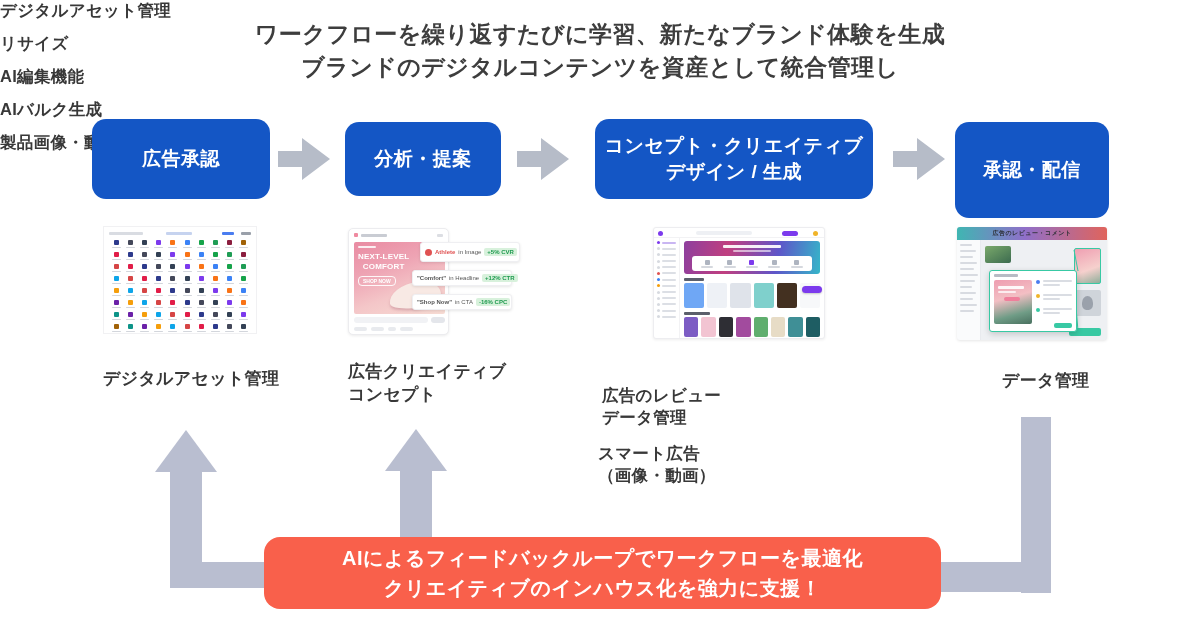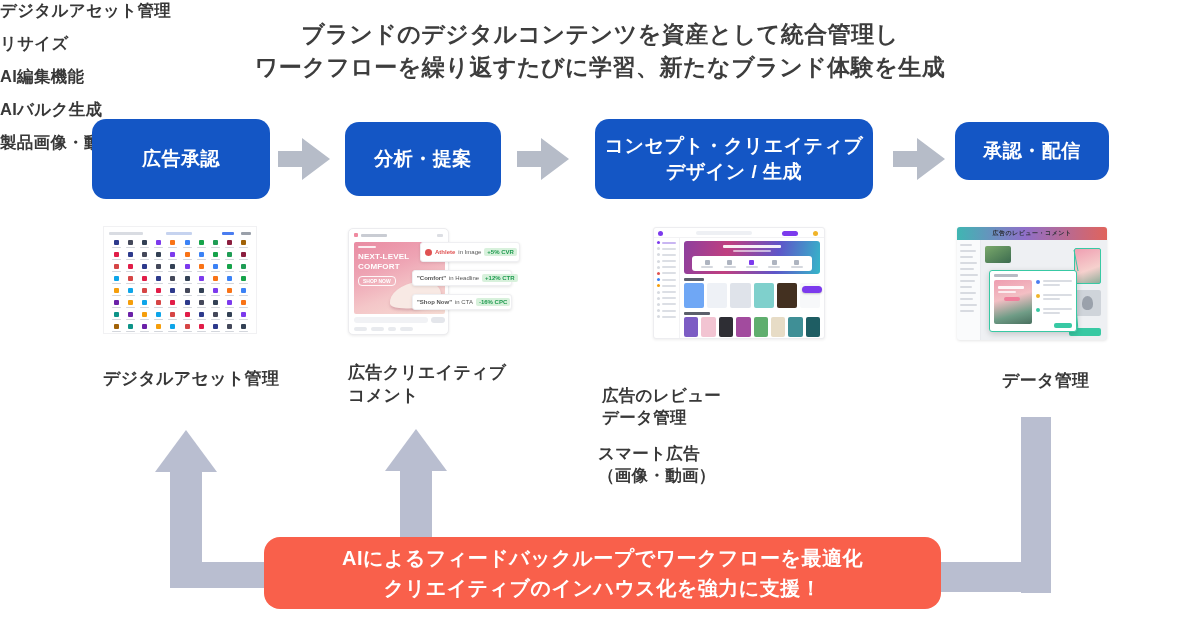--- a/index.html
+++ b/index.html
@@ -16,28 +16,28 @@
   }
   
   .stage {
     position:absolute; background:#1456c5; border-radius:14px; color:#fff;
     display:flex; flex-direction:column; align-items:center; justify-content:center;
     font-size:19px; font-weight:bold; line-height:1.38; text-align:center; letter-spacing:.5px;
   }
   .stage-1 { left:92px;  top:119px; width:178px; height:80px; }
   .stage-2 { left:345px; top:122px; width:156px; height:74px; }
   .stage-3 { left:595px; top:119px; width:278px; height:80px; }
-  .stage-4 { left:955px; top:122px; width:154px; height:58px; }
+  .stage-4 { left:955px; top:122px; width:154px; height:96px; }
   .flow-arrow { position:absolute; top:136px; width:54px; height:46px; }
   .flow-arrow svg { display:block; }
   .fa-1 { left:278px; } .fa-2 { left:517px; } .fa-3 { left:893px; }
   
   .feat { position:absolute; font-size:17px; font-weight:bold; color:#383838; line-height:1.35; letter-spacing:.3px; }
   .feat-dam      { left:103px; top:368px; }
-  .feat-insight  { left:348px; top:362px; }
+  .feat-insight  { left:348px; top:362px;font-family:Liberation Mono, monospace; }
   .feat-cl1      { left:602px; top:384px; font-size:16.5px; }
   .feat-cl2      { left:598px; top:442px; font-size:16.5px; }
   .feat-approval { left:1002px; top:370px; }
   .feat-right    { left:748px; top:361px; list-style:none; }
   .feat-right li { font-size:16.5px; font-weight:bold; color:#383838; margin-bottom:11px; letter-spacing:.3px; }
   
   .loop-rect { position:absolute; background:#b9bed0; z-index:1; }
   .loop-head { position:absolute; width:0; height:0; z-index:1;
     border-left:31px solid transparent; border-right:31px solid transparent;
     border-bottom:42px solid #b9bed0; }
@@ -66,21 +66,21 @@
   .dam-lbl  { width:9px; height:1.5px; background:#d3d6dc; margin-top:1.5px; border-radius:1px; }
   
   .shot-insight { left:348px; top:228px; width:170px; height:110px; background:transparent; }
   .ins-card { position:absolute; left:0; top:0; width:101px; height:107px;
     background:#fff; border:1px solid #ececef; border-radius:5px; box-shadow:0 1px 3px rgba(0,0,0,.08); }
   .ins-head { position:relative; height:11px; }
   .ins-dot  { position:absolute; left:5px; top:4px; width:4px; height:4px; border-radius:1px; background:#ef8aa0; }
   .ins-name { position:absolute; left:12px; top:5px; width:26px; height:2.5px; background:#c9ccd3; border-radius:1px; }
   .ins-more { position:absolute; right:5px; top:5px; width:6px; height:2.5px; background:#dcdee3; border-radius:1px; }
   .ins-img  { position:absolute; left:5px; top:13px; width:91px; height:72px; border-radius:2px; overflow:hidden;
-    background:linear-gradient(160deg,#e98ba2 0%,#eea4b4 35%,#f4c6c8 65%,#f7dcd4 100%); }
+    background:linear-gradient(160deg,#e98ba2 0%,#eea4b4 35%,#f4c6c8 65%,#f7dcd4 100%);text-align:center; }
   .ins-brand { position:absolute; left:4px; top:4px; width:18px; height:2px; background:rgba(255,255,255,.85); border-radius:1px; }
   .ins-headline { position:absolute; left:4px; top:10px; color:#fff; font-size:8px; font-weight:bold; line-height:1.2; letter-spacing:.2px; }
   .ins-cta { position:absolute; left:4px; top:34px; color:#fff; font-size:5px; font-weight:bold;
     border:1px solid rgba(255,255,255,.9); border-radius:4px; padding:1px 4px; }
   .ins-shoe { position:absolute; right:4px; bottom:6px; width:52px; height:26px; background:#f8e9e4;
     border-radius:60% 40% 45% 55%/70% 55% 45% 30%; transform:rotate(-8deg); box-shadow:0 2px 3px rgba(160,90,110,.35); }
   .ins-input { position:absolute; left:5px; top:88px; width:74px; height:6px; background:#f1f2f5; border-radius:3px; }
   .ins-send  { position:absolute; left:82px; top:88px; width:14px; height:6px; background:#e4e6eb; border-radius:3px; }
   .ins-chips { position:absolute; left:5px; top:98px; display:flex; gap:4px; }
   .ins-chip  { width:13px; height:4px; background:#e8eaee; border-radius:2px; }
@@ -155,22 +155,22 @@
   .ap-crow .l.short { width:60%; }
   .ap-mbtn { position:absolute; right:4px; bottom:3px; width:18px; height:5px; background:#38c9a4; border-radius:2px; }
   .ap-lines { position:absolute; left:0; top:0; z-index:1; }
 </style>
 </head>
 <body>
 
 <div class="canvas">
 
   <div class="title">
+    <div>ワークフローを繰り返すたびに学習、新たなブランド体験を生成</div>
     <div>ブランドのデジタルコンテンツを資産として統合管理し</div>
-    <div>ワークフローを繰り返すたびに学習、新たなブランド体験を生成</div>
   </div>
 
   <div class="stage stage-1">
     <div>広告承認</div>
   </div>
   <div class="flow-arrow fa-1">
     <svg width="54" height="46">
         <polygon points="0,15 24,15 24,2 52,23 24,44 24,31 0,31" fill="#b6bcc8"></polygon>
       </svg>
   </div>
@@ -743,21 +743,21 @@
             </div>
           </div>
         <span class="ap-mbtn"></span>
       </div>
     </div>
   </div>
 
   <div class="feat feat-dam">デジタルアセット管理</div>
   <div class="feat feat-insight">
     <div>広告クリエイティブ</div>
-    <div>コメント</div>
+    <div>コンセプト</div>
   </div>
   <div class="feat feat-cl1">
     <div>広告のレビュー</div>
     <div>データ管理</div>
   </div>
   <div class="feat feat-cl2">
     <div>スマート広告</div>
     <div>（画像・動画）</div>
   </div>
   <ul class="feat-right">

